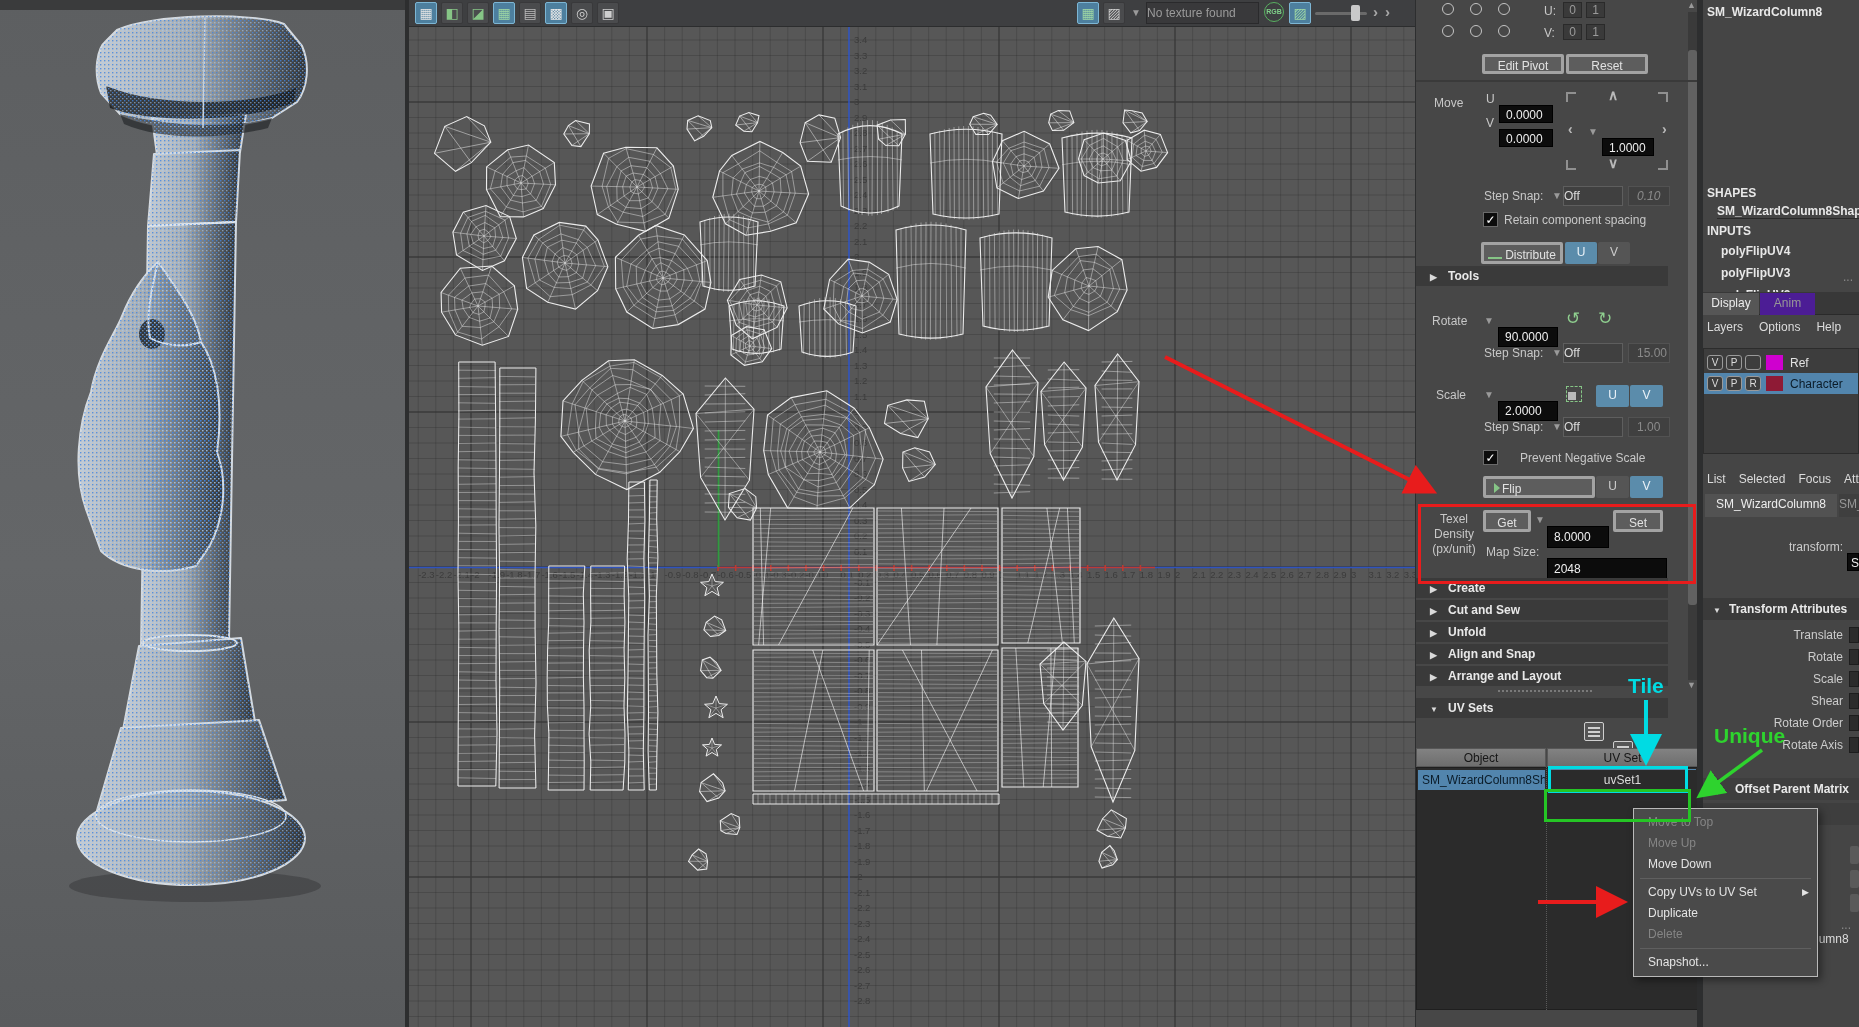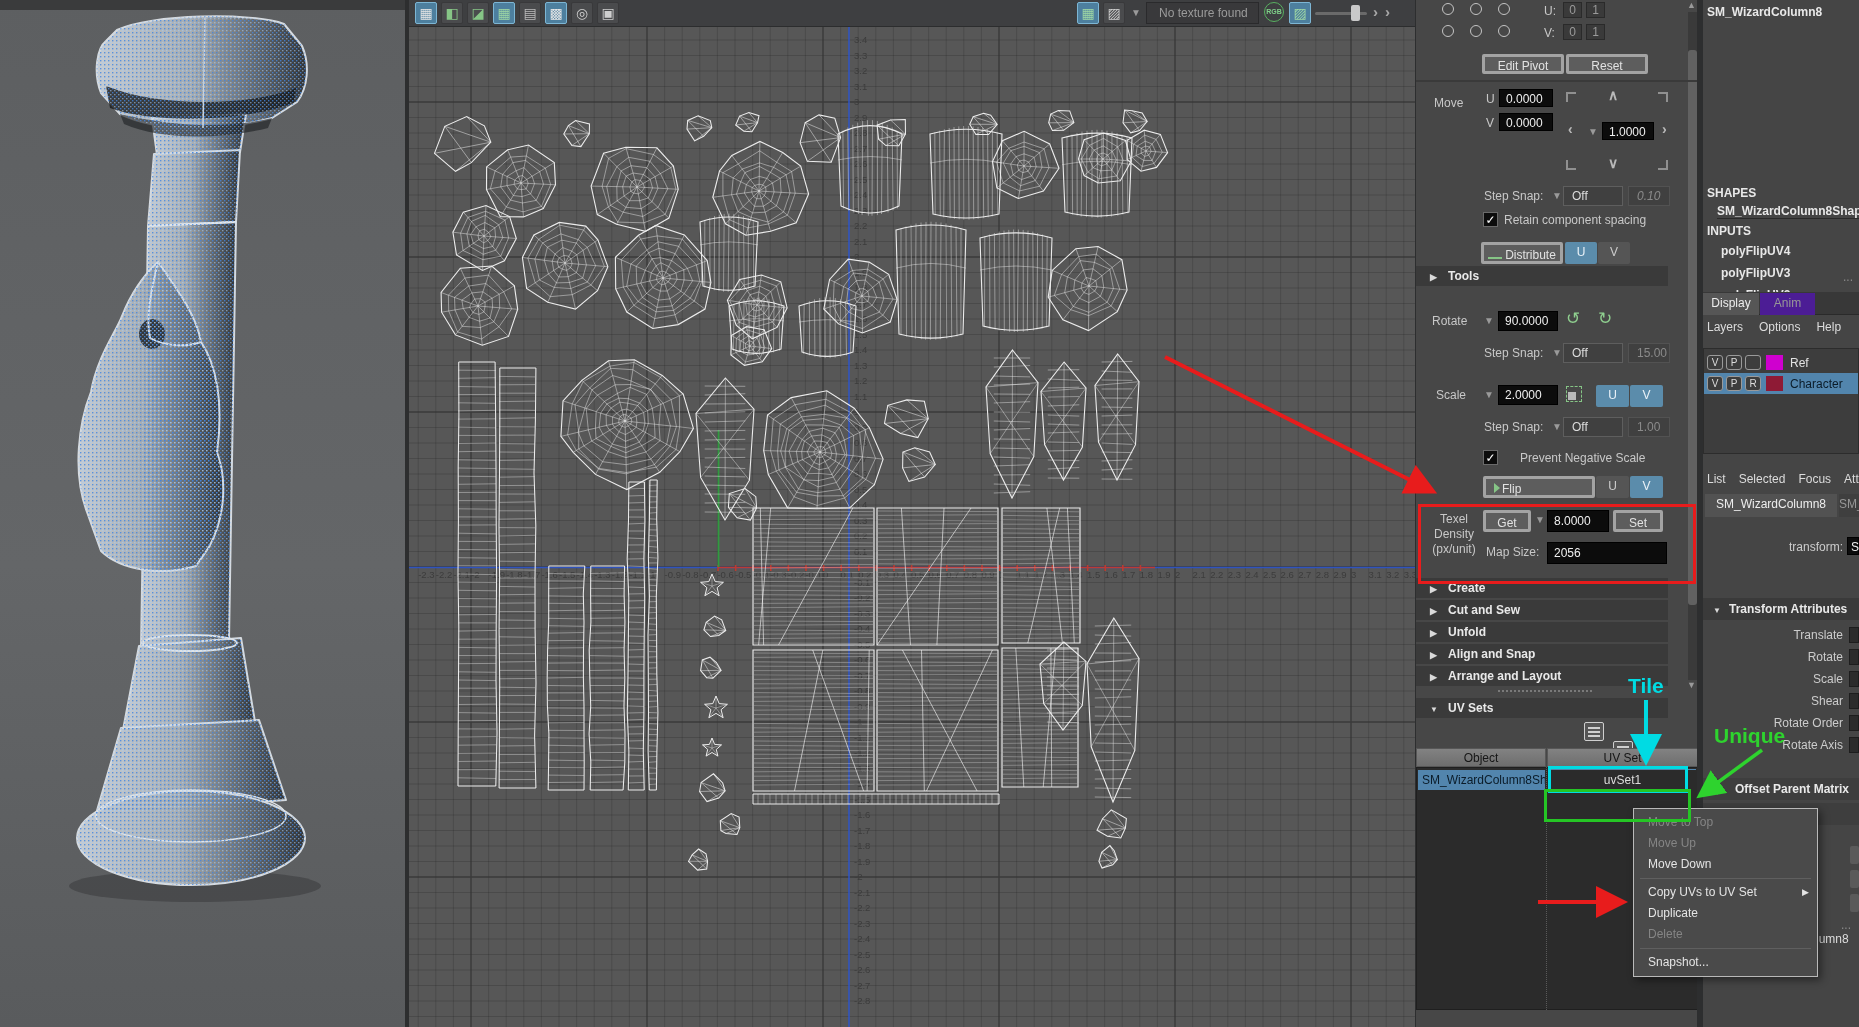--- a/index.html
+++ b/index.html
@@ -12,32 +12,32 @@
   #vp-topstrip{left:0;top:0;width:405px;height:10px;background:#3a3b3c;}
   #main-divider{left:405px;top:0;width:4px;height:1027px;background:#2d2e2f;}
   
   #uv{left:409px;top:0;width:1006px;height:1027px;background:#575757;}
   #uvbar{position:absolute;left:0;top:0;width:1006px;height:27px;background:#3e3f41;border-bottom:1px solid #2c2d2e;}
   .tbi{position:relative;float:left;width:22px;height:22px;margin:2px 2px;border-radius:2px;
        text-align:center;line-height:21px;font-size:14px;background:#4a4b4d;border:1px solid #39393b;cursor:pointer;}
   .tbi.on{background:#4d7f9e;border:1px solid #7db6d4;}
   #tb-left{position:absolute;left:4px;top:0;height:27px;}
   .tb-r{position:absolute;top:2px;height:22px;}
-  .texfield{background:#39393b;border:1px solid #2a2a2c;color:#9b9b9b;line-height:20px;padding-left:12px;}
+  .texfield{background:#39393b;border:1px solid #2a2a2c;color:#9b9b9b;line-height:20px;padding-left:0;}
   .rgbbadge{width:20px;height:20px;border-radius:50%;border:1.5px solid #58b060;color:#7fd089;
             font-size:7px;font-weight:bold;text-align:center;line-height:18px;}
   .chev{color:#a8a8a8;font-size:15px;font-weight:bold;}
   
   #toolkit{left:1415px;top:0;width:282px;height:1027px;background:#474747;border-left:1px solid #2d2e2f;}
   #panel-divider2{left:1697px;top:0;width:6px;height:1027px;background:#2d2e2f;}
   #rc{left:1703px;top:0;width:156px;height:1027px;background:#454545;}
   .lab{color:#c8c8c8;}
   .btn{background:#5d5d5d;border:3px solid #a3a3a3;border-radius:2px;color:#e2e2e2;text-align:center;cursor:pointer;}
-  .fblack{background:#0c0c0c;border:1px solid #000;color:#efefef;padding-left:6px;line-height:18px;}
-  .fgray{background:#404040;border:1px solid #5e5e5e;color:#dcdcdc;padding-left:8px;line-height:18px;}
+  .fblack{background:#0c0c0c;border:1px solid #000;color:#efefef;padding-left:6px;line-height:18px;margin-top:16px;}
+  .fgray{background:#404040;border:1px solid #5e5e5e;color:#dcdcdc;line-height:18px;}
   .fdim{background:#404040;border:1px solid #525252;color:#8a8a8a;padding-left:8px;line-height:18px;}
   .uvbtn{border-radius:2px;text-align:center;line-height:20px;color:#eaf2f8;cursor:pointer;}
   .uvon{background:#5b8cab;}
   .uvoff{background:#555555;color:#cccccc;}
   .chk{width:15px;height:15px;background:#0c0c0c;border:1px solid #6a6a6a;color:#fff;
        font-size:12px;line-height:14px;text-align:center;cursor:pointer;}
   .secbar{height:20px;margin-bottom:2px;background:#3a3a3a;color:#e9e9e9;font-weight:bold;
           line-height:20px;cursor:pointer;}
   .sarr{display:inline-block;width:10px;margin:0 8px 0 14px;font-size:9px;color:#dadada;}
   .ddown{color:#9a9a9a;font-size:10px;}
@@ -496,21 +496,21 @@
     <div class="abs lab" style="left:8px;top:512px;width:60px;text-align:center;line-height:15px;" id="texel-title">
         <div>Texel</div>
         <div>Density</div>
         <div>(px/unit)</div>
       </div>
     <div class="abs btn" style="left:67px;top:510px;width:48px;height:22px;line-height:21px;">Get</div>
     <div class="abs ddown" style="left:119px;top:514px;">▼</div>
     <div class="abs fblack" style="left:131px;top:510px;width:62px;height:22px;line-height:21px;">8.0000</div>
     <div class="abs btn" style="left:197px;top:510px;width:50px;height:22px;line-height:21px;">Set</div>
     <div class="abs lab" style="left:70px;top:545px;">Map Size:</div>
-    <div class="abs fblack" style="left:131px;top:542px;width:120px;height:22px;line-height:21px;">2056</div>
+    <div class="abs fblack" style="left:131px;top:542px;width:120px;height:22px;line-height:21px;">2048</div>
 
     <div class="abs" id="tk-sections" style="left:0;top:578px;width:252px;">
         <div class="secbar"><span class="sarr">▶</span><span>Create</span></div>
         <div class="secbar"><span class="sarr">▶</span><span>Cut and Sew</span></div>
         <div class="secbar"><span class="sarr">▶</span><span>Unfold</span></div>
         <div class="secbar"><span class="sarr">▶</span><span>Align and Snap</span></div>
         <div class="secbar"><span class="sarr">▶</span><span>Arrange and Layout</span></div>
       </div>
     <div class="abs" style="left:82px;top:690px;width:94px;border-top:2px dotted #7a7a7a;"></div>
 

